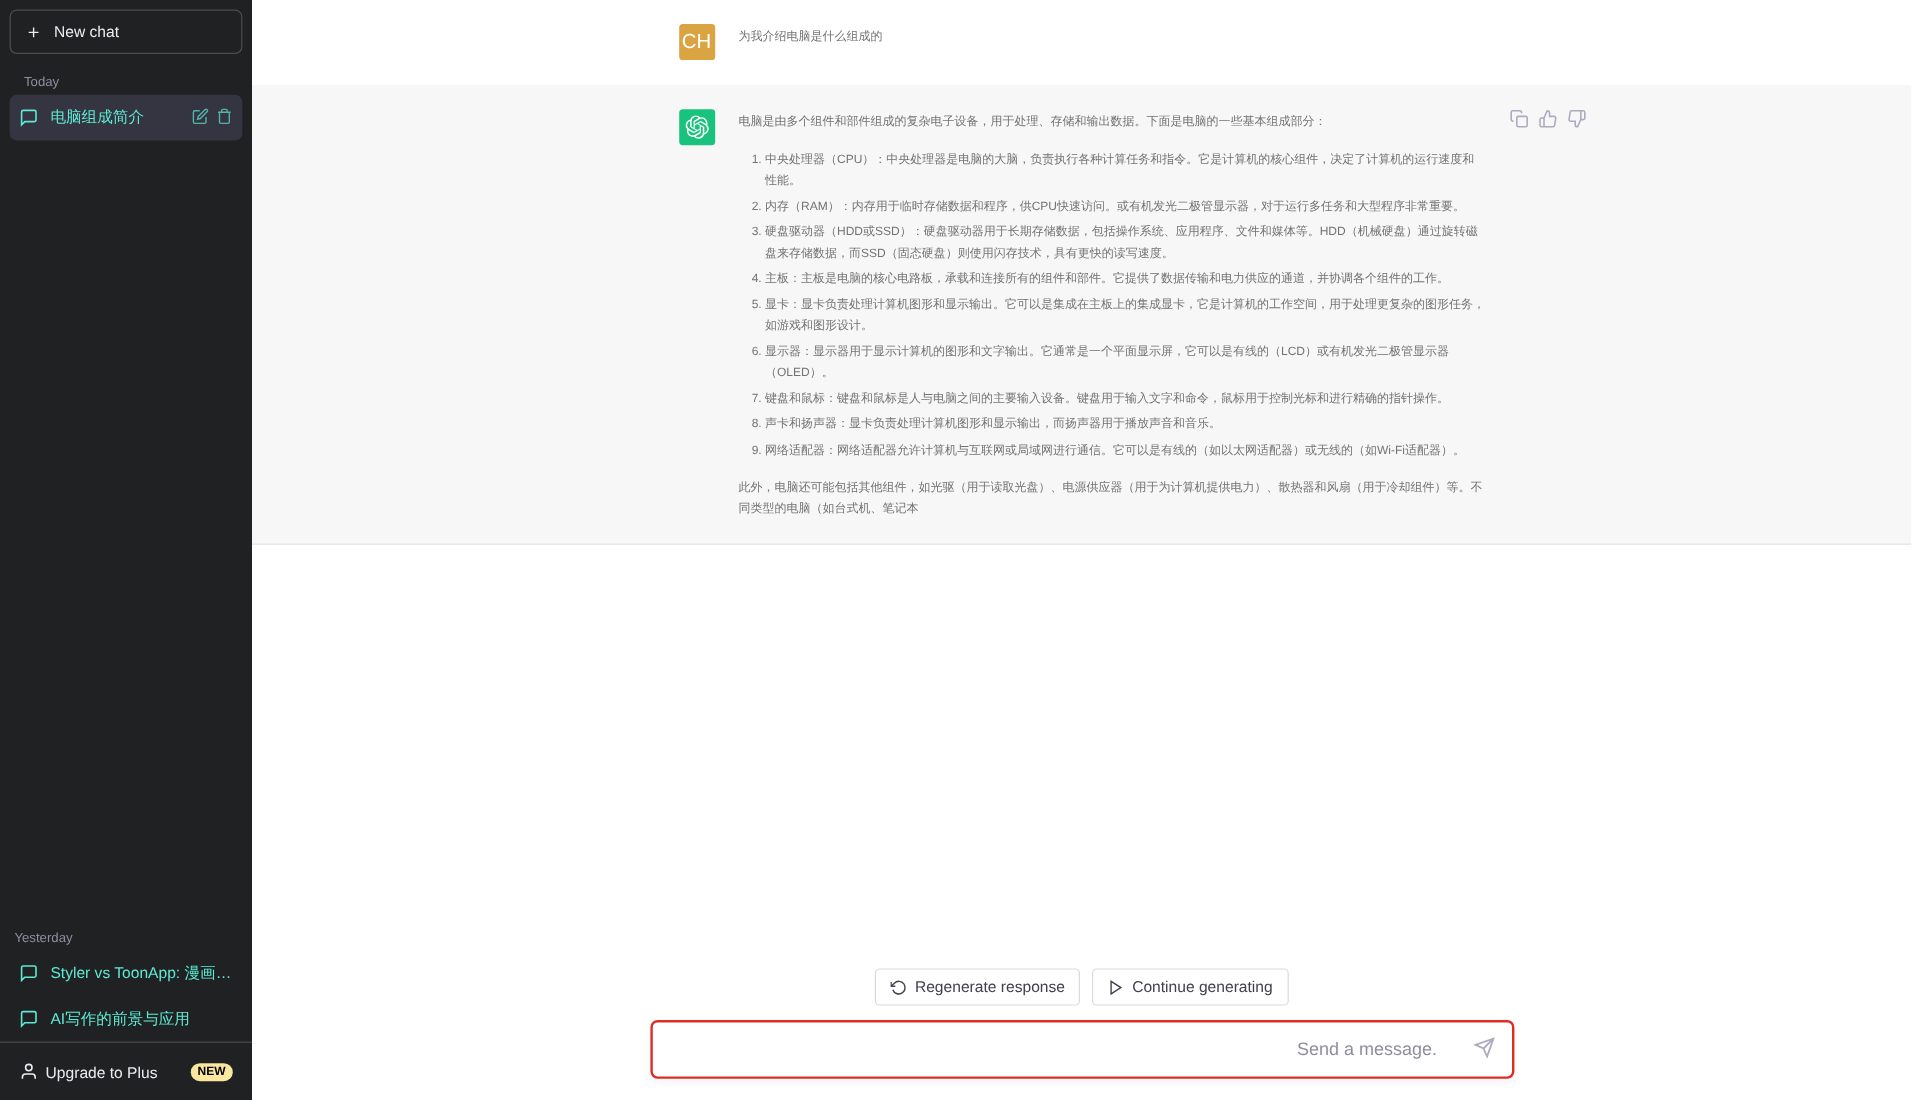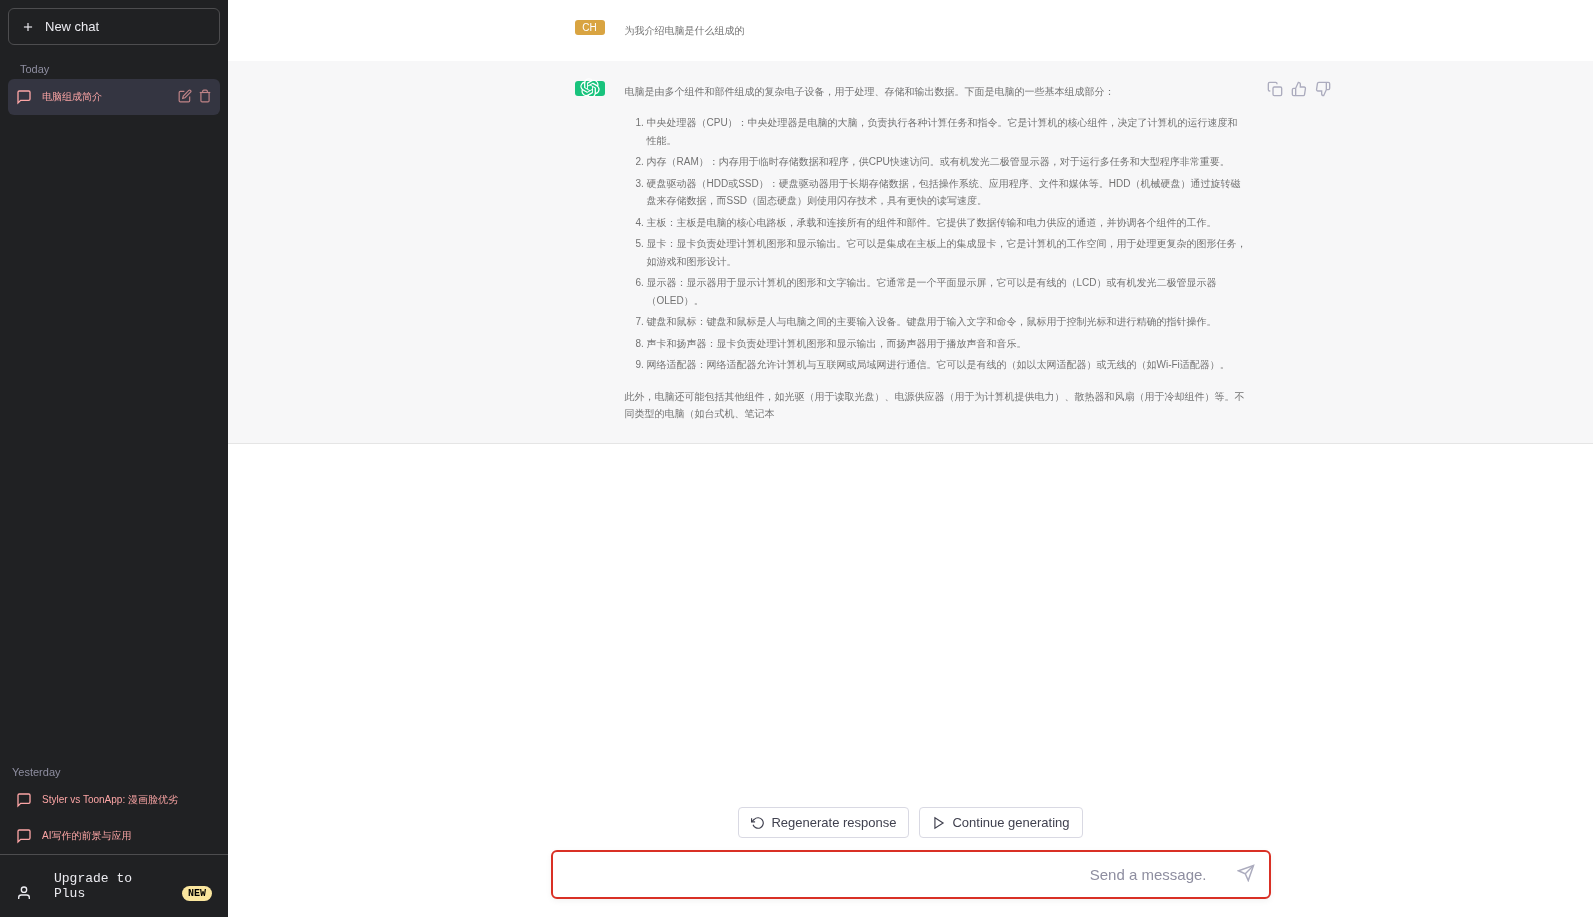--- a/index.html
+++ b/index.html
@@ -1,39 +1,39 @@
 <!DOCTYPE html>
 <html><head>
   <meta charset="utf-8">
   <style>
     * { margin: 0; padding: 0; box-sizing: border-box; }
     body { font-family: -apple-system, BlinkMacSystemFont, "Segoe UI", Helvetica, Arial, sans-serif; height: 100vh; overflow: hidden; display: flex; }
     
     
-    .sidebar { width: 228px; background: #202123; color: #ececf1; display: flex; flex-direction: column; height: 100vh; }
+    .sidebar { width: 210px; background: #202123; color: #ececf1; display: flex; flex-direction: column; height: 100vh; }
     .new-chat-btn { margin: 8px; padding: 10px 12px; border: 1px solid #4d4d4f; border-radius: 6px; display: flex; align-items: center; gap: 10px; cursor: pointer; font-size: 13px; }
     .sidebar-section-label { font-size: 11px; color: #8e8ea0; padding: 10px 12px 4px; }
     .chat-list { flex: 1; overflow-y: auto; padding: 0 8px; }
-    .chat-item { padding: 10px 8px; border-radius: 6px; display: flex; align-items: center; gap: 10px; cursor: pointer; font-size: 10px; color: #fca5a5; }
+    .chat-item { padding: 10px 8px; border-radius: 6px; display: flex; align-items: center; gap: 10px; cursor: pointer; font-size: 13px; color: #5eead4; }
     .chat-item.active { background: #343541; }
     .chat-item-label { flex: 1; white-space: nowrap; overflow: hidden; text-overflow: ellipsis; }
     .chat-item-actions { display: none; gap: 6px; }
     .chat-item.active .chat-item-actions { display: flex; }
     .chat-item-actions svg { opacity: 0.7; }
     .sidebar-bottom { border-top: 1px solid #4d4d4f; padding: 6px 8px; }
-    .upgrade-item { padding: 10px 8px; display: flex; align-items: flex-end; gap: 22px; cursor: pointer; font-size: 13px; border-radius: 6px; font-family: Liberation Mono, monospace; }
+    .upgrade-item { padding: 10px 8px; display: flex; align-items: center; gap: 6px; cursor: pointer; font-size: 13px; border-radius: 6px; }
     .badge-new { background: #fae69e; color: #000; font-size: 10px; font-weight: 600; padding: 2px 6px; border-radius: 8px; margin-left: auto; }
     
     
     .main { flex: 1; display: flex; flex-direction: column; background: #fff; height: 100vh; }
     .conversation { flex: 1; overflow-y: auto; }
     .msg-row { border-bottom: 1px solid rgba(0,0,0,0); }
     .msg-row.assistant { background: #f7f7f8; border-bottom: 1px solid #e5e5e5; }
     .msg-inner { max-width: 720px; margin: 0 auto; display: flex; gap: 20px; padding: 20px 24px; position: relative; }
-    .avatar { width: 30px; height: 15px; border-radius: 3px; display: flex; align-items: center; justify-content: center; font-size: 10px; font-weight: 500; flex-shrink: 0; }
+    .avatar { width: 30px; height: 30px; border-radius: 3px; display: flex; align-items: center; justify-content: center; font-size: 17px; font-weight: 500; flex-shrink: 0; }
     .avatar.user { background: #d9a441; color: #fff; }
     .avatar.ai { background: #19c37d; color: #fff; }
     .msg-body { flex: 1; font-size: 10px; line-height: 1.75; color: #737373; padding-top: 2px; }
     .msg-actions { position: absolute; right: -60px; top: 20px; display: flex; gap: 8px; }
     .msg-actions svg { color: #acacbe; cursor: pointer; }
     .msg-body ol { margin: 14px 0; padding-left: 22px; }
     .msg-body li { margin-bottom: 4px; }
     
     
     .input-area { padding: 14px 0 18px; background: #fff; }

